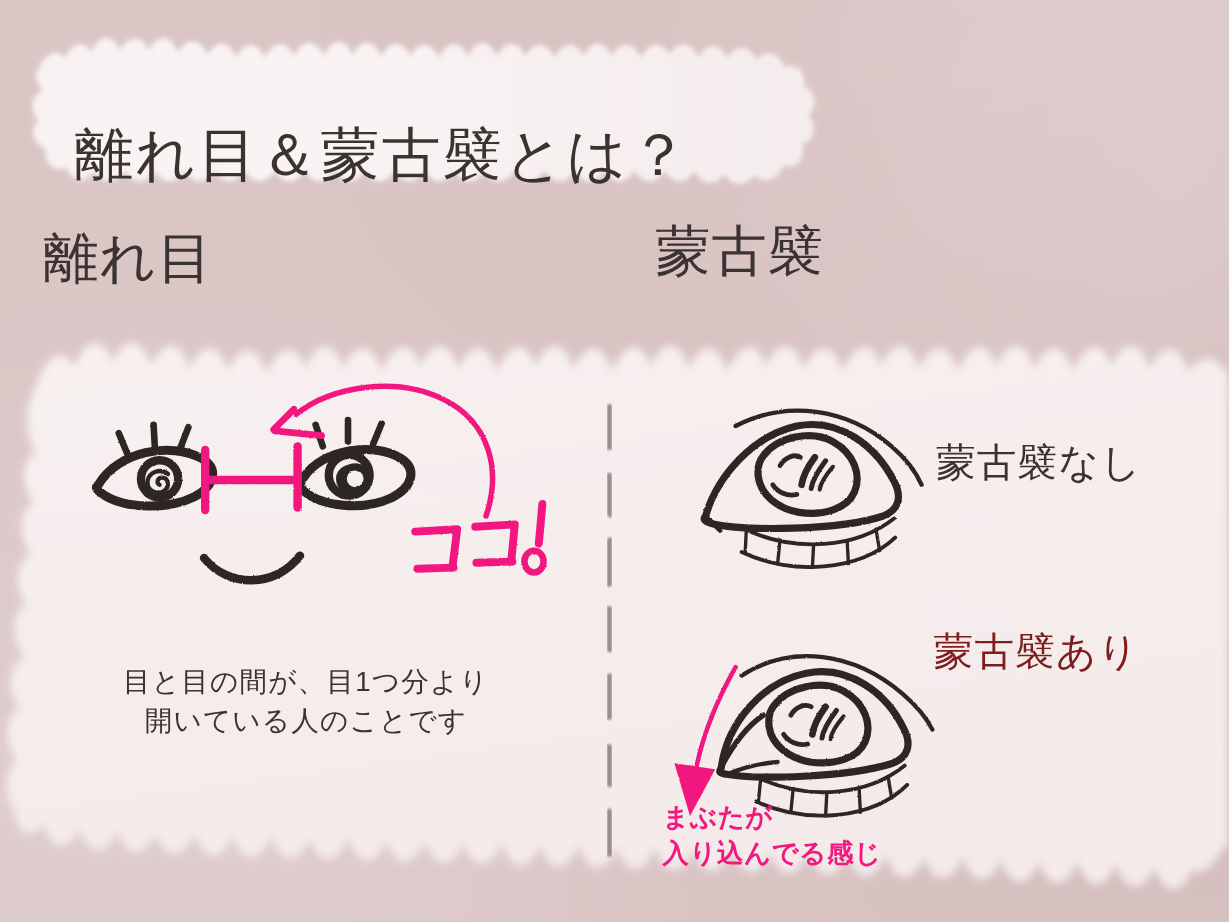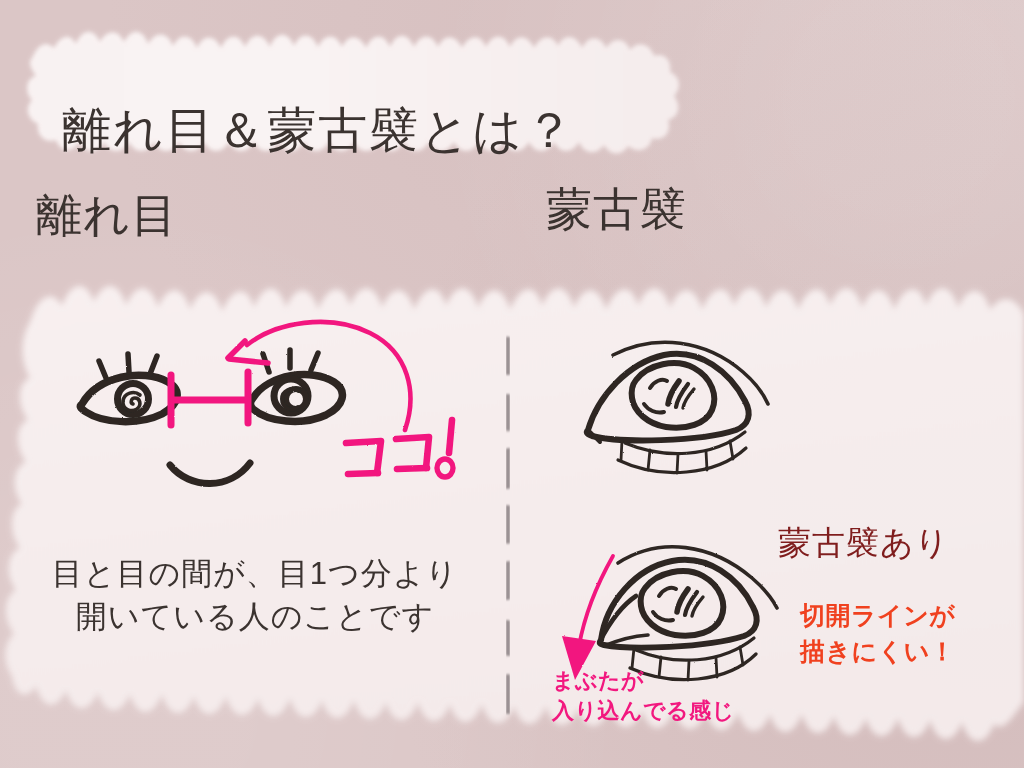--- a/index.html
+++ b/index.html
@@ -45,21 +45,21 @@
   .panel-wrap svg{position:absolute;left:0;top:0;}
 
   
   .art{position:absolute;left:0;top:0;width:1024px;height:768px;pointer-events:none;}
 
   
   .blk{position:absolute;white-space:pre;}
 
   #caption-left{
     left:40px;top:553px;width:430px;text-align:center;
-    font-size:31px;line-height:1.38;color:#3b3330;letter-spacing:1px;
+    font-size:23px;line-height:1.38;color:#3b3330;letter-spacing:1px;
   }
   #label-no{
     left:780px;top:364px;font-size:33px;color:#3b3330;letter-spacing:1px;
   }
   #label-yes{
     left:778px;top:521px;font-size:33px;color:#7f1d1d;letter-spacing:1px;
   }
   #note-orange{
     left:800px;top:598px;font-size:25px;line-height:1.42;
     color:#f0411f;font-weight:700;letter-spacing:.5px;
@@ -338,24 +338,23 @@
 
     <g filter="url(#inkrough)">
       <path d="M613,556 C596,586 584,618 579,646" fill="none" stroke="#f2187f" stroke-width="3.8" stroke-linecap="round"></path>
       <path d="M562,636 L596,641 L575,680 Z" fill="#f2187f" stroke="none"></path>
     </g>
   </svg>
 
   <div class="blk" id="caption-left">目と目の間が、目1つ分より
 開いている人のことです</div>
 
+  <div class="blk" id="label-no">蒙古襞なし</div>
 
   <div class="blk" id="label-yes">蒙古襞あり</div>
 
-  <div class="blk" id="note-orange">切開ラインが
-描きにくい！</div>
 
   <div class="blk" id="note-pink">まぶたが
 入り込んでる感じ</div>
 
   <div class="blk sr" id="koko">ココ！</div>
 
 </div>
 
 </body></html>

